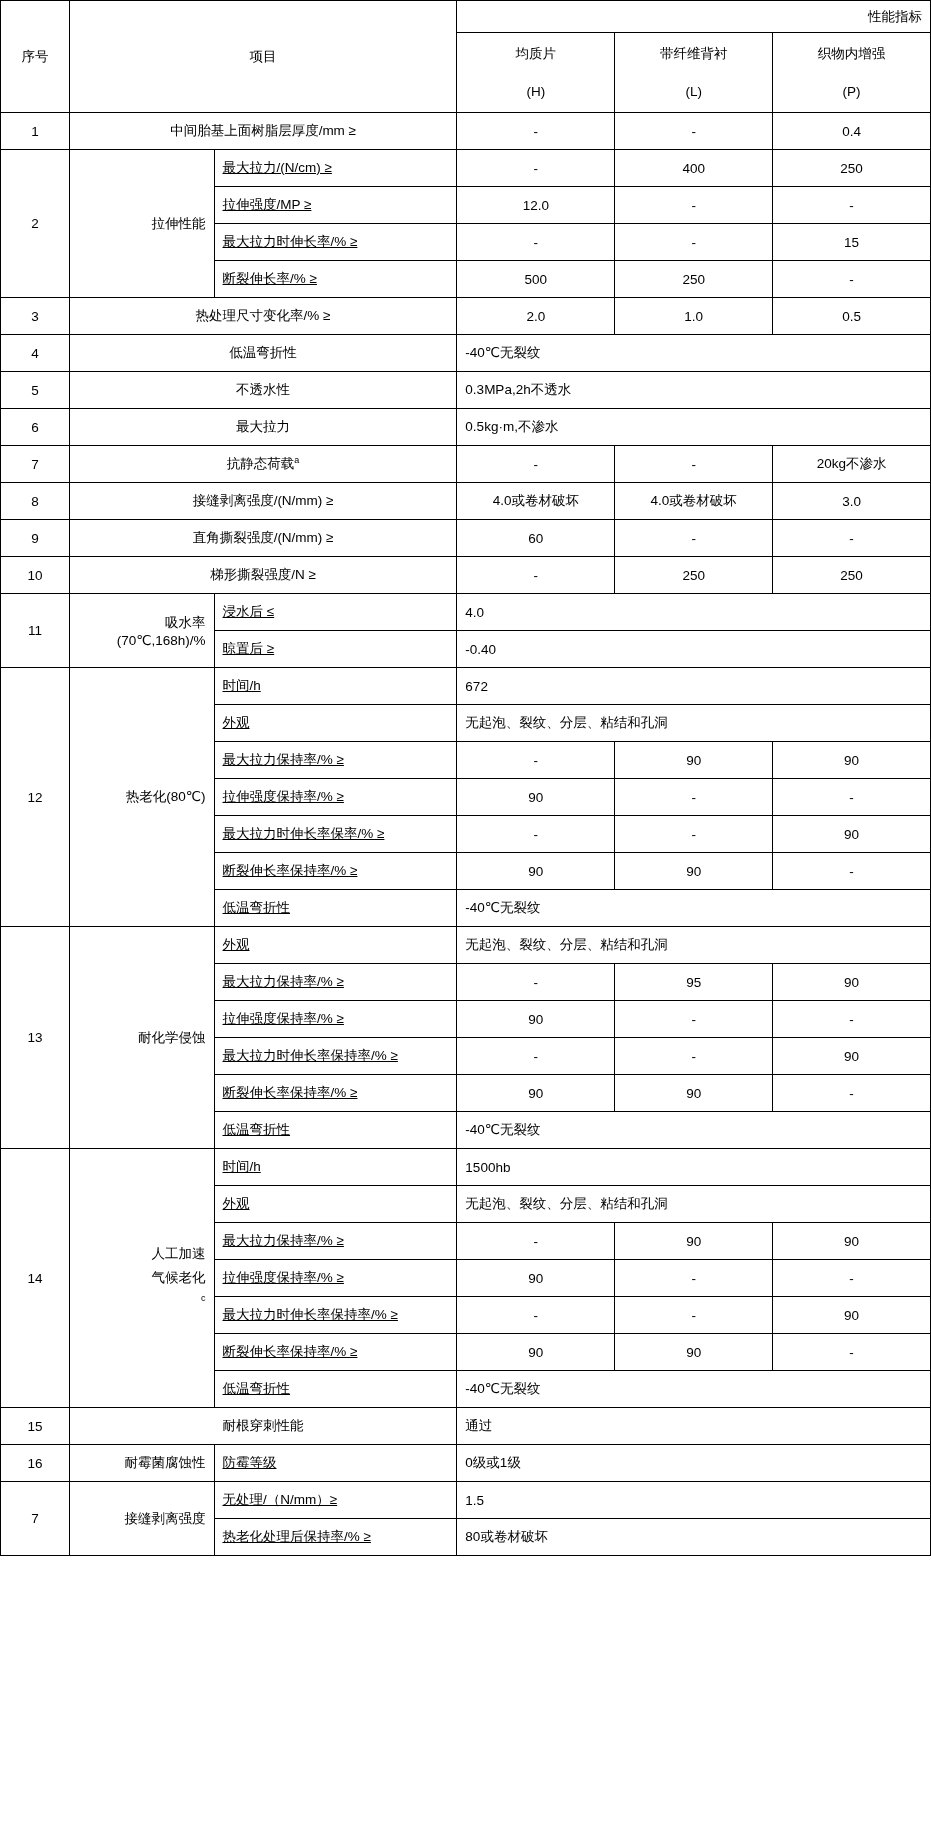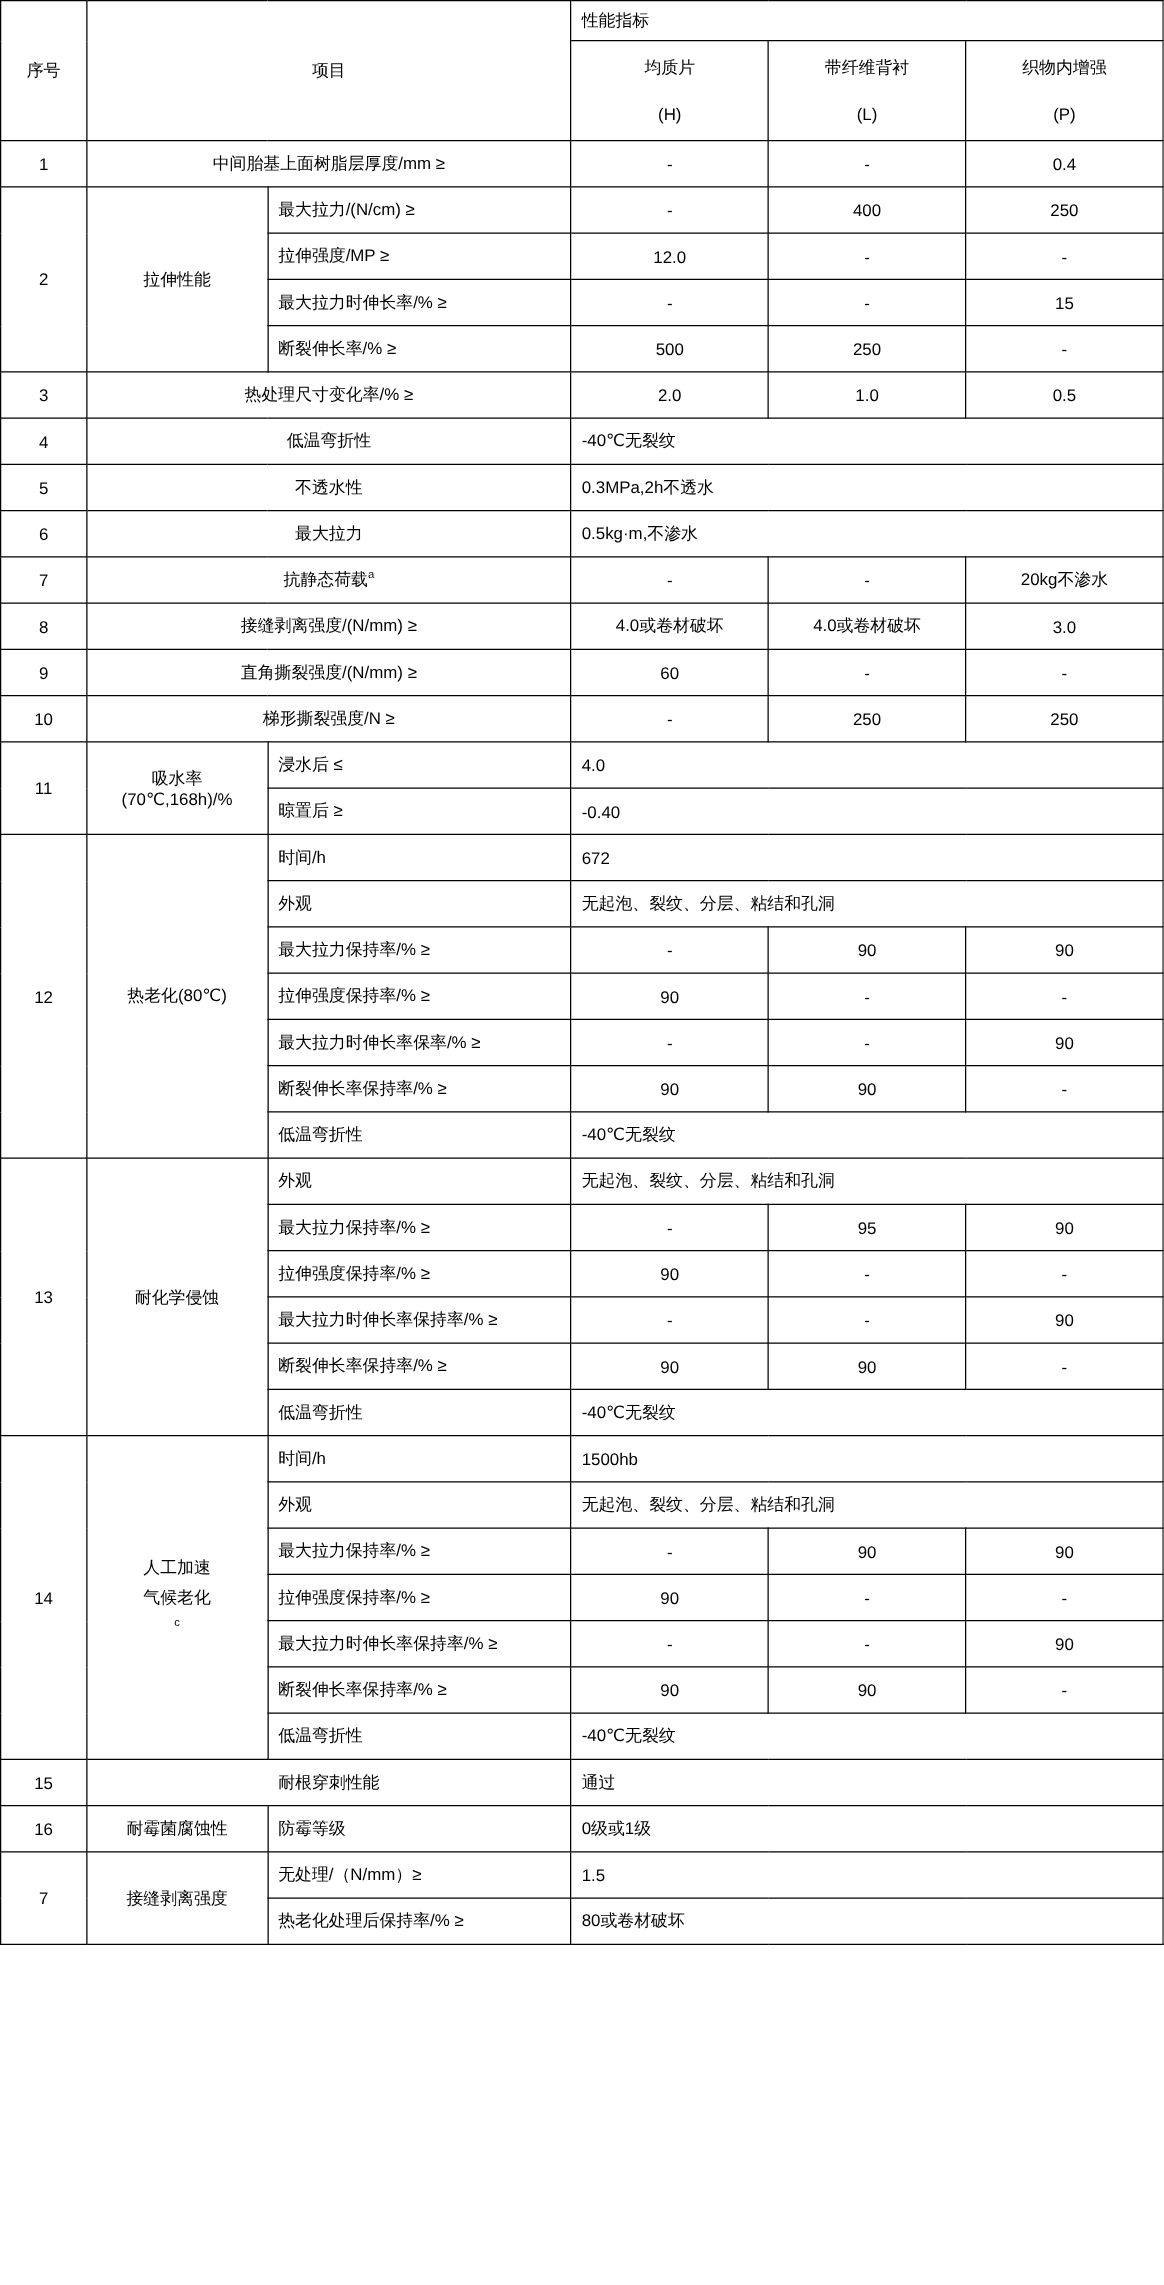--- a/index.html
+++ b/index.html
@@ -19,25 +19,25 @@
   }
   #spec-table td, #spec-table th {
     border: 1px solid #000000;
     font-weight: normal;
     font-size: 13.5px;
     padding: 0 8px;
     vertical-align: middle;
     box-sizing: border-box;
   }
   .c-no   { width: 68px;  text-align: center; }
-  .c-item { width: 143px; text-align: center; padding-left: 12px; }
-  .c-sub  { width: 240px; text-align: left; padding-left: 12px; }
+  .c-item { width: 143px; text-align: right; padding-left: 12px; }
+  .c-sub  { width: 240px; text-align: left; padding-left: 12px; text-decoration: underline; }
   .c-val  { width: 156px; text-align: center; }
   .head-cell { text-align: center; }
-  .perf-head { text-align: left; }
+  .perf-head { text-align: right; }
   .row-h   { height: 37px; }
   .span-item { text-align: center; padding-left: 12px; }
   .center-text { text-align: left; }
   sup {
     font-size: 9px;
     vertical-align: super;
     line-height: 0;
   }
   .two-line span { display: block; line-height: 24px; }
 </style>

